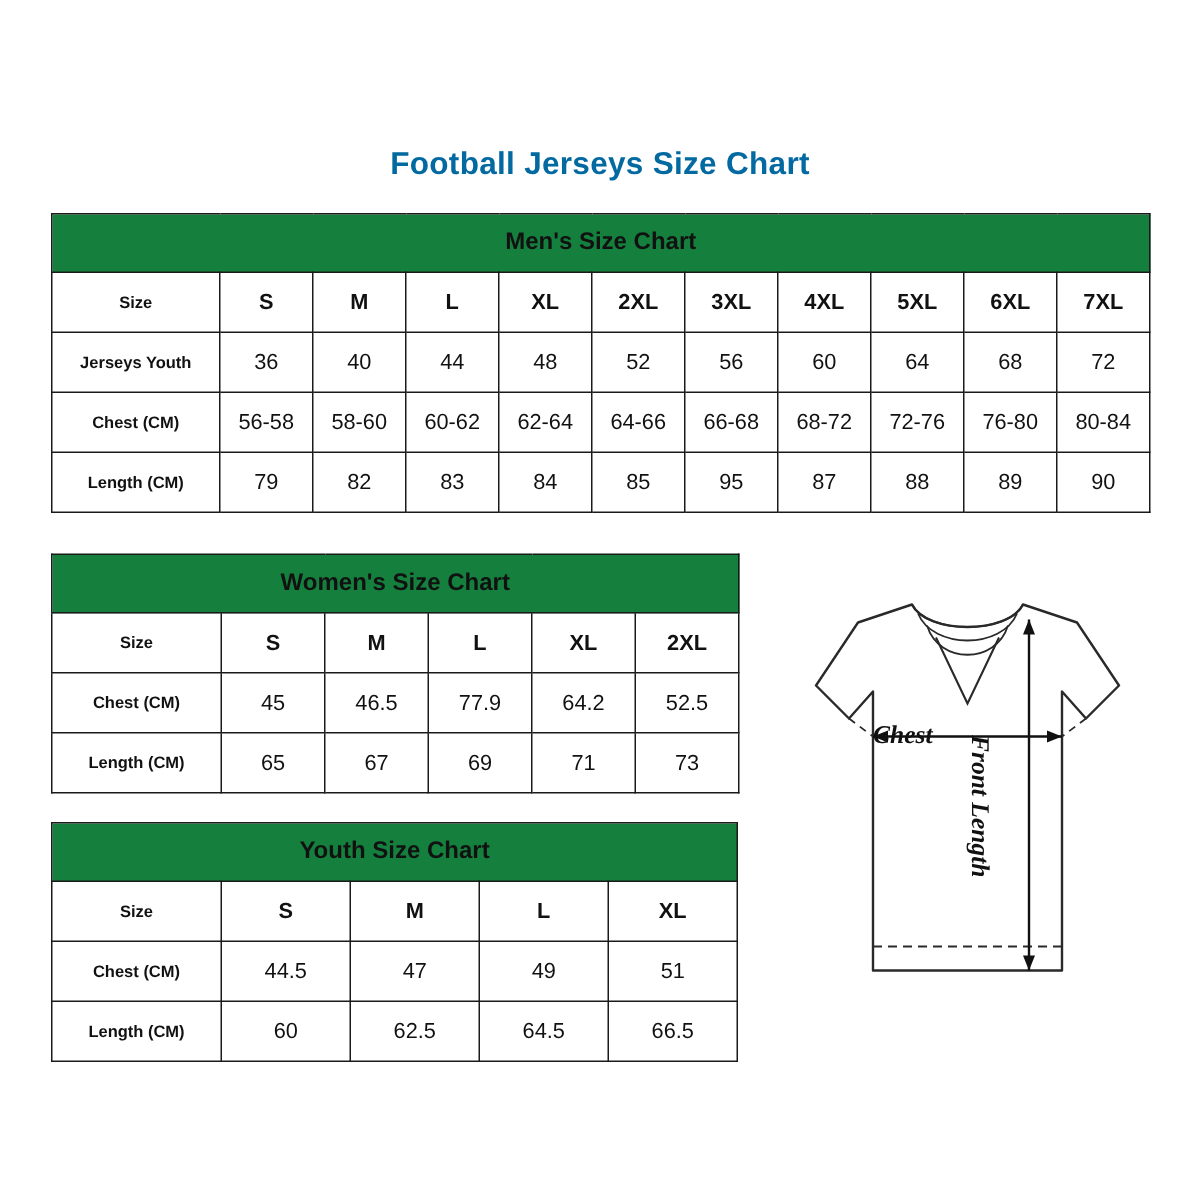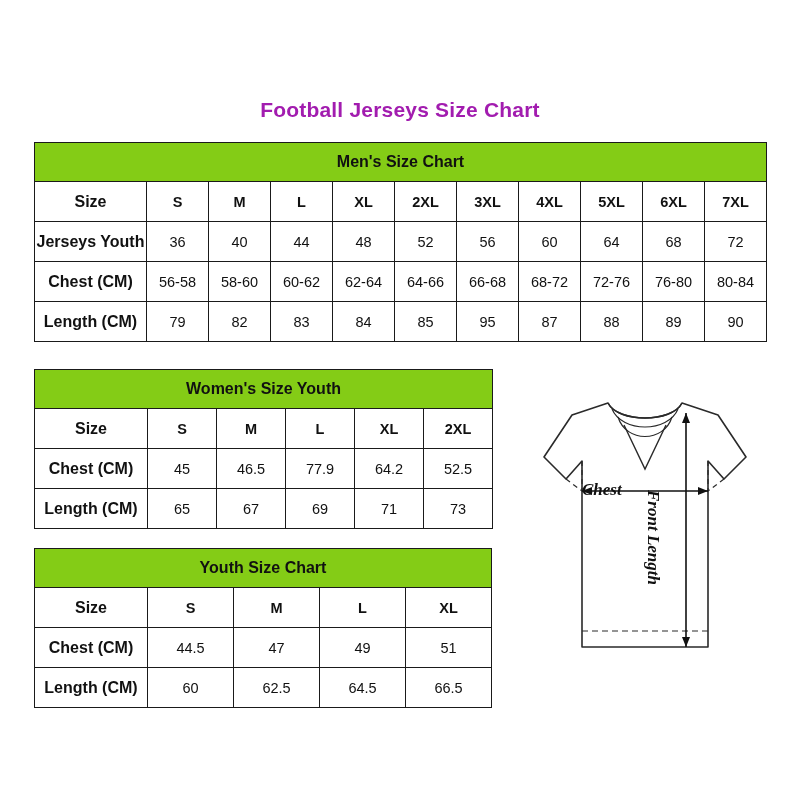--- a/index.html
+++ b/index.html
@@ -21,46 +21,46 @@
   }
   .title {
     position: absolute;
     top: 98px;
     left: 0;
     width: 800px;
     text-align: center;
     font-size: 21px;
     font-weight: bold;
     letter-spacing: 0.2px;
-    color: #a21caf;
+    color: #0369a1;
   }
 
   table.size-table {
     border-collapse: collapse;
     table-layout: fixed;
   }
   table.size-table td {
     border: 1px solid #1a1a1a;
     text-align: center;
     vertical-align: middle;
     font-size: 14.5px;
     color: #111111;
     background: #ffffff;
     padding: 0;
     height: 39px;
   }
   table.size-table td.header-band {
-    background: #84cc16;
+    background: #15803d;
     font-weight: bold;
     font-size: 16px;
     height: 38px;
   }
   table.size-table td.rowlabel {
     font-weight: bold;
-    font-size: 16px;
+    font-size: 11px;
   }
   table.size-table td.colhead {
     font-weight: bold;
   }
 
   
   #mens-table-wrap {
     position: absolute;
     left: 34px;
     top: 142px;
@@ -207,21 +207,21 @@
       <colgroup>
         <col class="lbl">
           <col class="d">
           <col class="d">
           <col class="d">
           <col class="d">
           <col class="d">
       </colgroup>
       <tbody>
         <tr>
-          <td class="header-band" colspan="6">Women's Size Youth</td>
+          <td class="header-band" colspan="6">Women's Size Chart</td>
         </tr>
         <tr>
           <td class="rowlabel">Size</td>
           <td class="colhead">S</td>
           <td class="colhead">M</td>
           <td class="colhead">L</td>
           <td class="colhead">XL</td>
           <td class="colhead">2XL</td>
         </tr>
         <tr>

